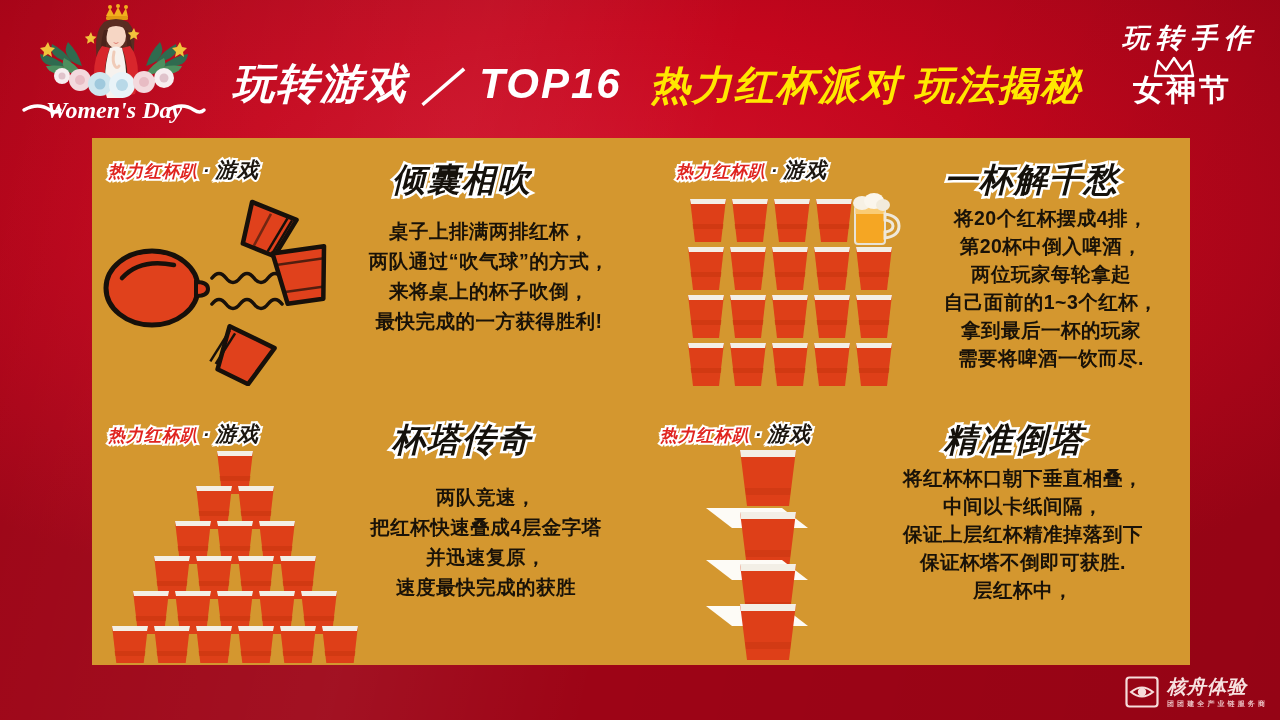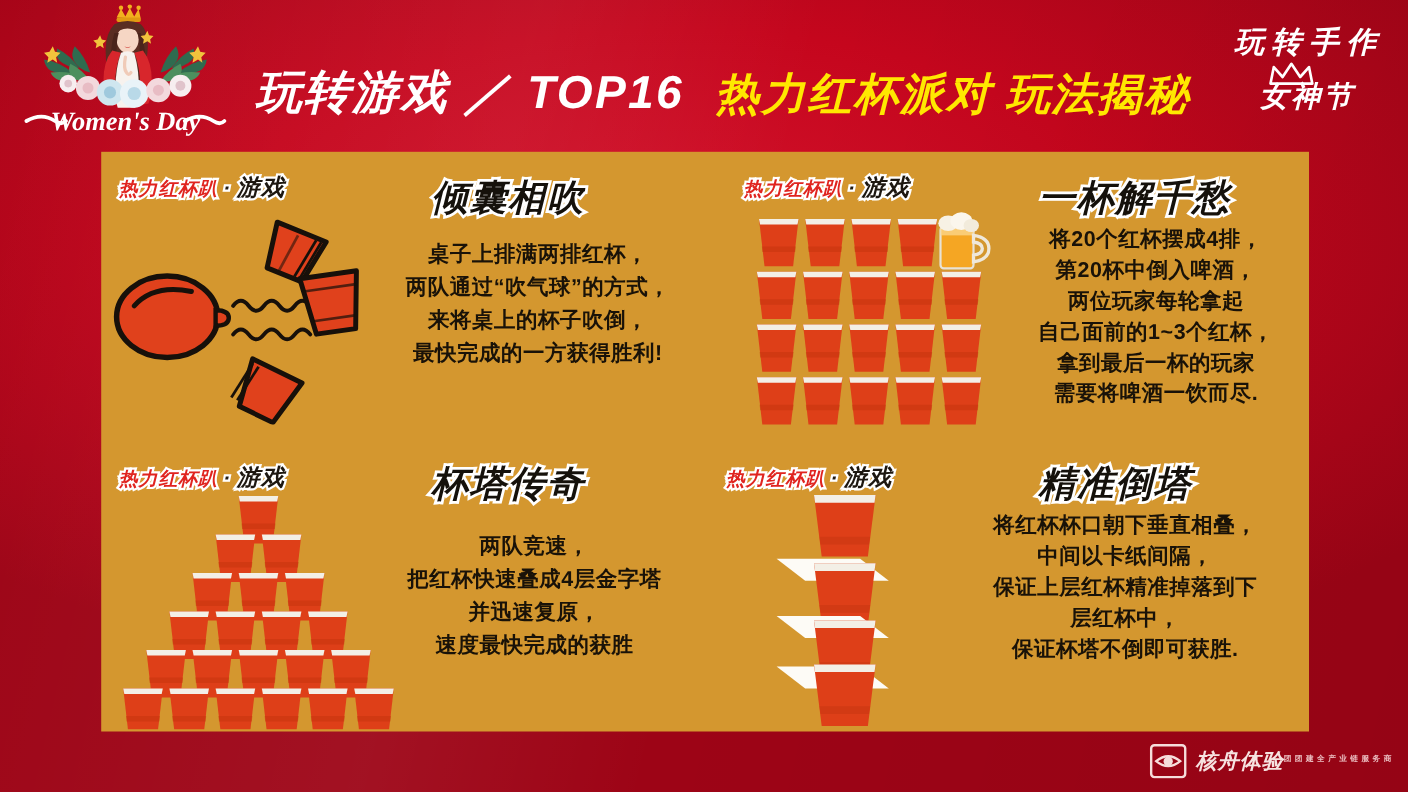--- a/index.html
+++ b/index.html
@@ -39,22 +39,22 @@
     font-size:40px; font-weight:700; color:#ffe800; letter-spacing:2px;
     white-space:nowrap; font-style:italic;
   }
   #brand-top {
     position:absolute; right:22px; top:20px;
     font-size:27px; font-weight:700; color:#ffffff; letter-spacing:7px;
     white-space:nowrap; font-style:italic;text-align:center;
   }
   #brand-bottom {
     position:absolute; right:48px; top:70px;
-    font-size:26px; font-weight:700; color:#ffffff; letter-spacing:3px;
-    white-space:nowrap; font-style:italic;
+    font-size:30px; font-weight:700; color:#ffffff; letter-spacing:3px;
+    white-space:nowrap; 
   }
   #brand-crown { position:absolute; right:84px; top:56px; width:44px; height:22px; }
 
   
   #panel {
     position:absolute; left:92px; top:138px; width:1098px; height:527px;
     background:#d4972f;
   }
   .card { position:absolute; }
   #card0 { left:0;   top:0;   width:560px; height:262px; }
@@ -82,21 +82,21 @@
     font-size:19.5px; font-weight:700; line-height:30px; letter-spacing:0.5px;
   }
   .card-body div { white-space:nowrap; }
 
   
   .illus { position:absolute; }
 
   
   #footer-logo { position:absolute; right:12px; bottom:8px; height:40px; display:flex; align-items:center; gap:8px; opacity:0.92; }
   #fl-mark { width:34px; height:32px; }
-  #fl-text { display:flex; line-height:1; }
+  #fl-text { display:flex; flex-direction:column; line-height:1; }
   #fl-name { font-size:19px; font-weight:700; color:#fff5f2; letter-spacing:1px; font-style:italic; }
   #fl-sub  { font-size:7px; font-weight:700; color:#f3cfd0; letter-spacing:3.1px; margin-top:4px; }
 </style>
 </head>
 <body>
 
 <div id="stage">
   <div id="sheen"></div>
 
   <div id="header">
@@ -364,22 +364,22 @@
         <path d="M14 160 L90 160 L116 180 L40 180 Z" fill="#fdfbf6"></path>
 
         <use href="#cupD" x="40" y="158"></use>
       </svg>
 
       <div class="card-title" style="left:292px; top:18px;">精准倒塔</div>
       <div class="card-body" style="left:206px; top:64px; width:330px; line-height:28px;">
         <div>将红杯杯口朝下垂直相叠，</div>
         <div>中间以卡纸间隔，</div>
         <div>保证上层红杯精准掉落到下</div>
+        <div>保证杯塔不倒即可获胜.</div>
         <div>层红杯中，</div>
-        <div>保证杯塔不倒即可获胜.</div>
       </div>
     </div>
   </div>
 
   <div id="footer-logo">
     <svg id="fl-mark" viewBox="0 0 34 32">
       <rect x="1.5" y="1.5" width="31" height="29" rx="3" fill="none" stroke="#fff0ec" stroke-width="2.2"></rect>
       <path d="M6 16 q11 -9 22 0 q-11 9 -22 0 Z" fill="none" stroke="#fff0ec" stroke-width="2"></path>
       <circle cx="17" cy="16" r="4.2" fill="#fff0ec"></circle>
     </svg>

